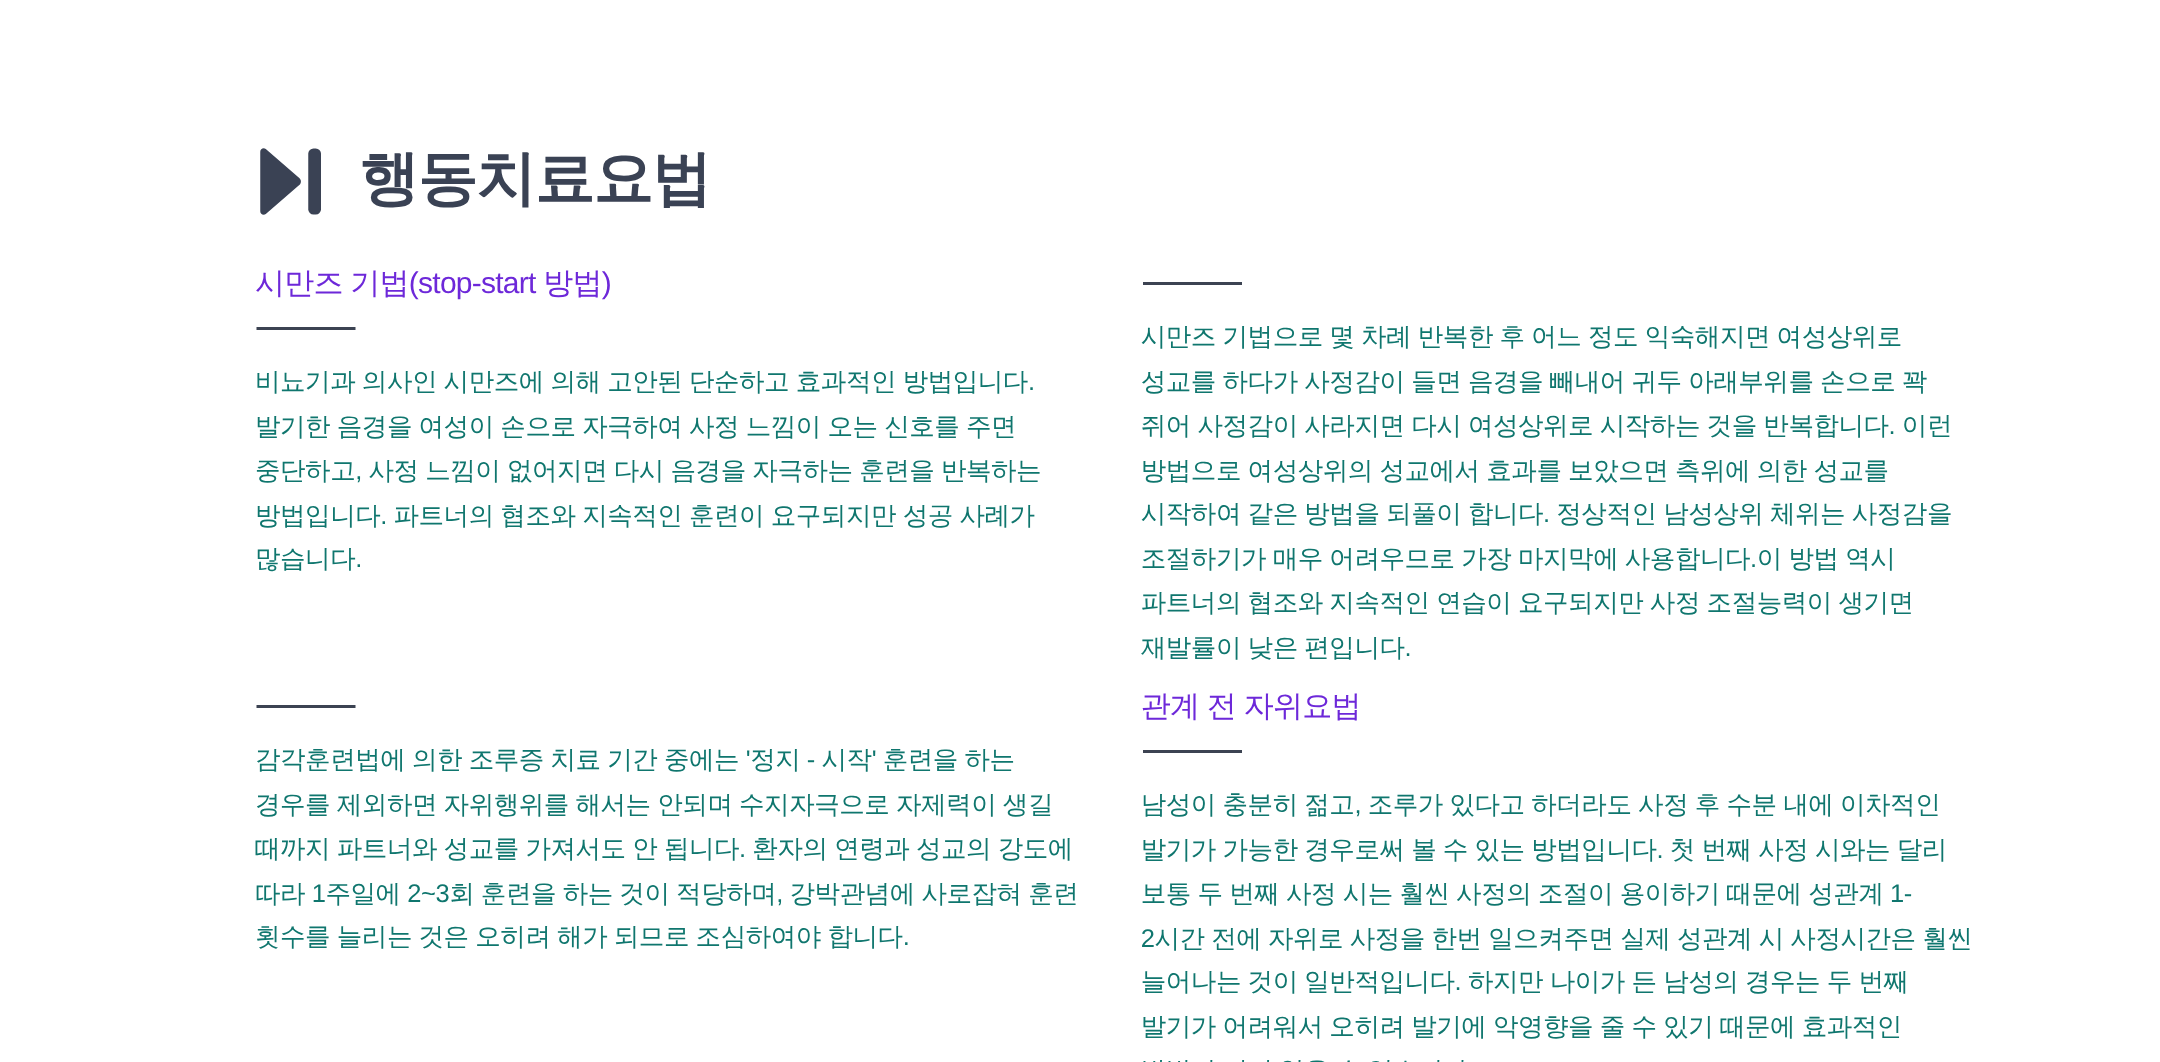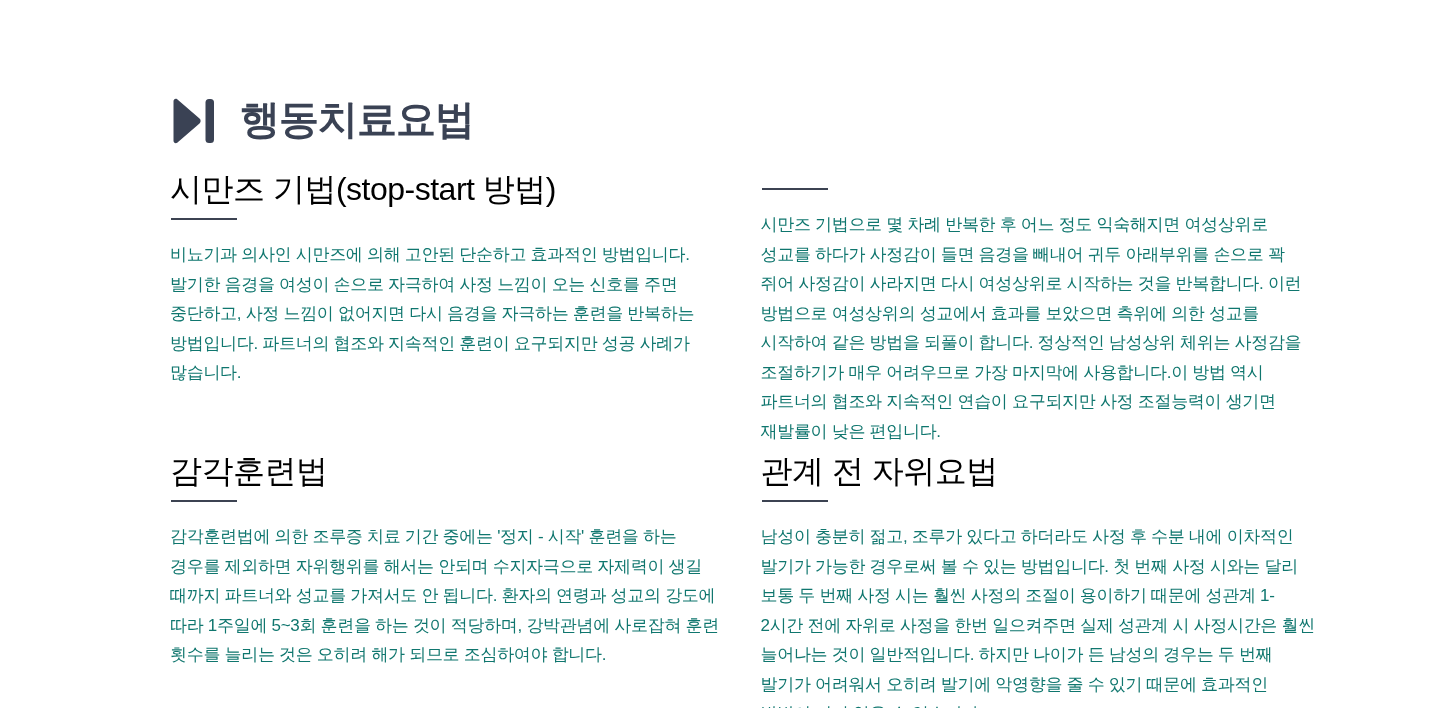--- a/index.html
+++ b/index.html
@@ -38,23 +38,23 @@
   }
   .sections-grid {
     margin-top: 28px;
     display: grid;
     grid-template-columns: 1fr 1fr;
     column-gap: 36px;
     row-gap: 10px;
   }
   .section { min-height: 10px; }
   .section-title {
-    font-size: 32px;
+    font-size: 20px;
     font-weight: 500;
-    color: #000000;
+    color: #6d28d9;
     letter-spacing: -0.5px;
     line-height: 30px;
   }
   .section-divider {
     width: 66px;
     height: 2px;
     background: #3c4352;
     margin: 14px 0 20px 1px;
   }
   .section-body {
@@ -85,23 +85,22 @@
       <div class="section-divider"></div>
       <p class="section-body">비뇨기과 의사인 시만즈에 의해 고안된 단순하고 효과적인 방법입니다. 발기한 음경을 여성이 손으로 자극하여 사정 느낌이 오는 신호를 주면 중단하고, 사정 느낌이 없어지면 다시 음경을 자극하는 훈련을 반복하는 방법입니다. 파트너의 협조와 지속적인 훈련이 요구되지만 성공 사례가 많습니다.</p>
     </div>
 
     <div class="section">
       <div class="section-divider"></div>
       <p class="section-body">시만즈 기법으로 몇 차례 반복한 후 어느 정도 익숙해지면 여성상위로 성교를 하다가 사정감이 들면 음경을 빼내어 귀두 아래부위를 손으로 꽉 쥐어 사정감이 사라지면 다시 여성상위로 시작하는 것을 반복합니다. 이런 방법으로 여성상위의 성교에서 효과를 보았으면 측위에 의한 성교를 시작하여 같은 방법을 되풀이 합니다. 정상적인 남성상위 체위는 사정감을 조절하기가 매우 어려우므로 가장 마지막에 사용합니다.이 방법 역시 파트너의 협조와 지속적인 연습이 요구되지만 사정 조절능력이 생기면 재발률이 낮은 편입니다.</p>
     </div>
 
     <div class="section">
-      <h2 class="section-title">감각훈련법</h2>
       <div class="section-divider"></div>
-      <p class="section-body">감각훈련법에 의한 조루증 치료 기간 중에는 '정지 - 시작' 훈련을 하는 경우를 제외하면 자위행위를 해서는 안되며 수지자극으로 자제력이 생길 때까지 파트너와 성교를 가져서도 안 됩니다. 환자의 연령과 성교의 강도에 따라 1주일에 5~3회 훈련을 하는 것이 적당하며, 강박관념에 사로잡혀 훈련 횟수를 늘리는 것은 오히려 해가 되므로 조심하여야 합니다.</p>
+      <p class="section-body">감각훈련법에 의한 조루증 치료 기간 중에는 '정지 - 시작' 훈련을 하는 경우를 제외하면 자위행위를 해서는 안되며 수지자극으로 자제력이 생길 때까지 파트너와 성교를 가져서도 안 됩니다. 환자의 연령과 성교의 강도에 따라 1주일에 2~3회 훈련을 하는 것이 적당하며, 강박관념에 사로잡혀 훈련 횟수를 늘리는 것은 오히려 해가 되므로 조심하여야 합니다.</p>
     </div>
 
     <div class="section">
       <h2 class="section-title">관계 전 자위요법</h2>
       <div class="section-divider"></div>
       <p class="section-body">남성이 충분히 젊고, 조루가 있다고 하더라도 사정 후 수분 내에 이차적인 발기가 가능한 경우로써 볼 수 있는 방법입니다. 첫 번째 사정 시와는 달리 보통 두 번째 사정 시는 훨씬 사정의 조절이 용이하기 때문에 성관계 1-2시간 전에 자위로 사정을 한번 일으켜주면 실제 성관계 시 사정시간은 훨씬 늘어나는 것이 일반적입니다. 하지만 나이가 든 남성의 경우는 두 번째 발기가 어려워서 오히려 발기에 악영향을 줄 수 있기 때문에 효과적인 방법이 되지 않을 수 있습니다.</p>
     </div>
 
   </div>
 

